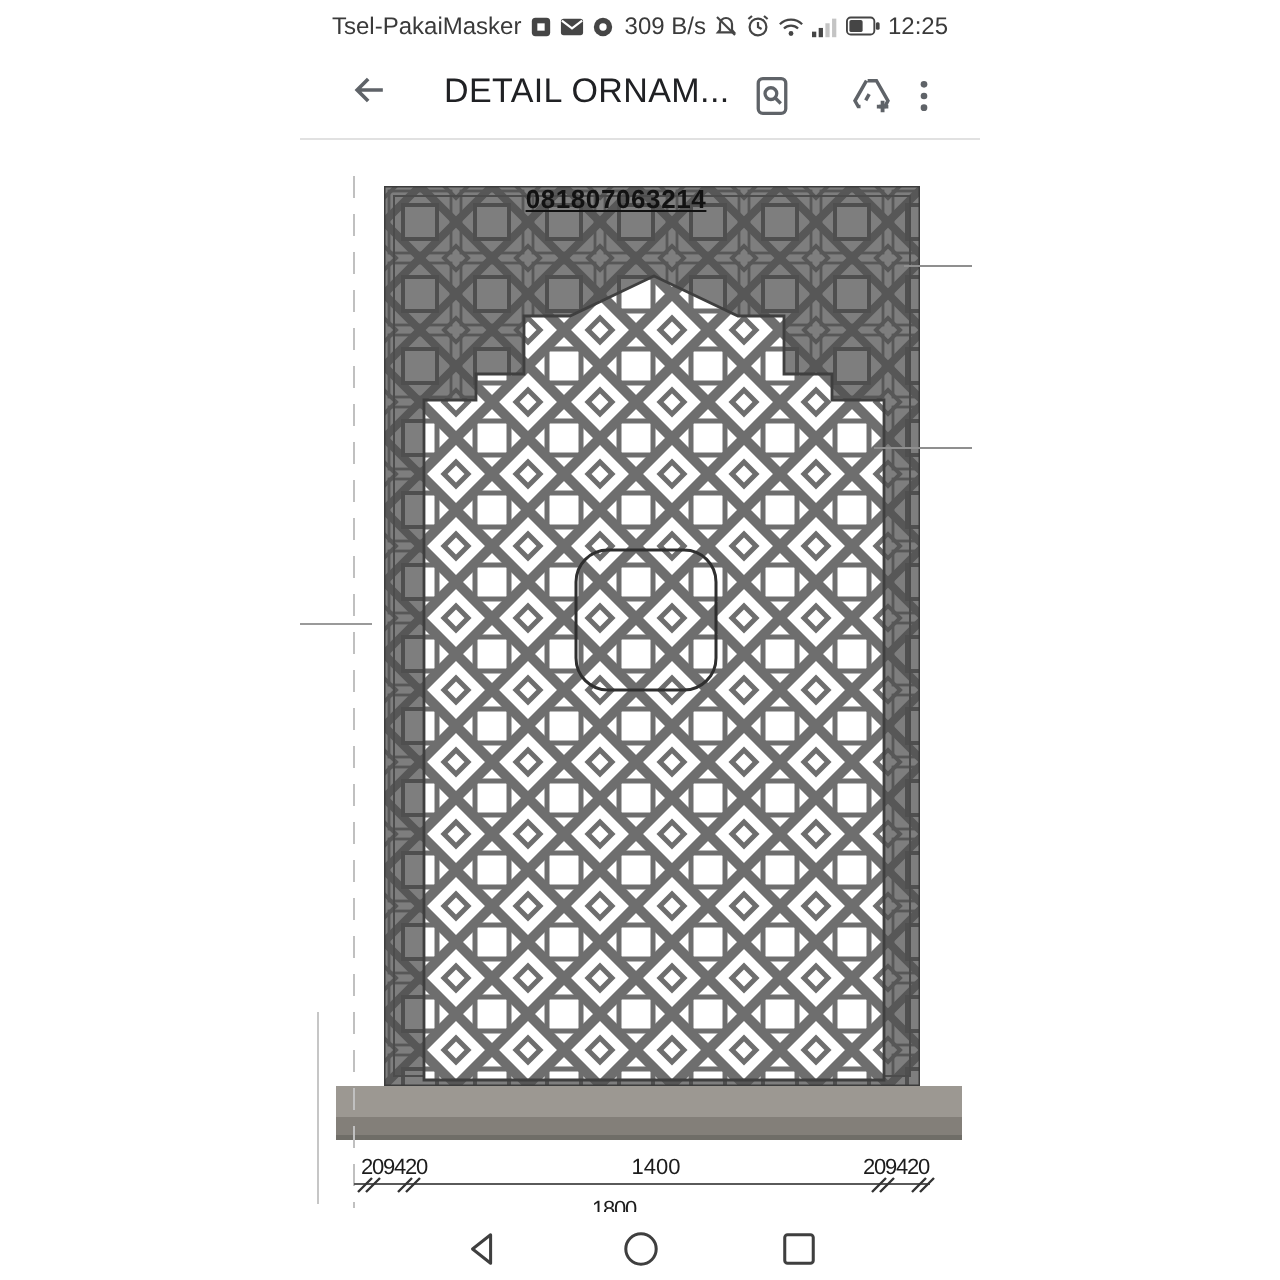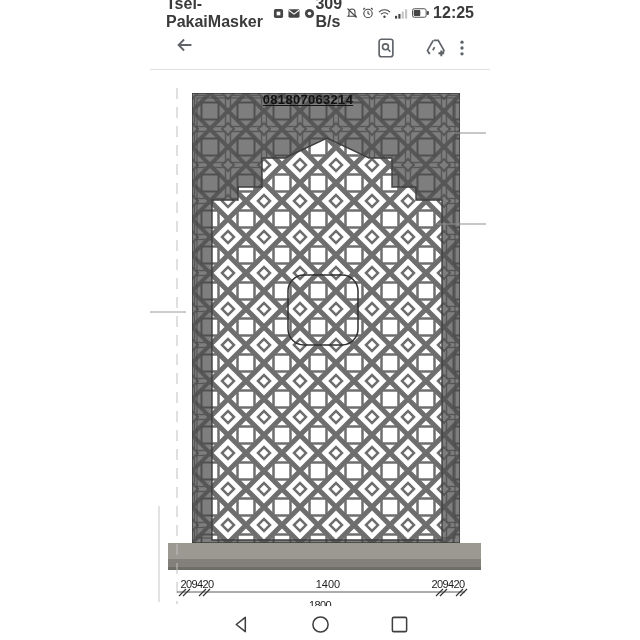--- a/index.html
+++ b/index.html
@@ -3,40 +3,40 @@
 <meta charset="utf-8">
 <style>
   html,body{margin:0;padding:0;background:#fff;}
   .screen{position:relative;width:640px;height:640px;background:#ffffff;
           font-family:"Liberation Sans",sans-serif;overflow:hidden;color:#2e2e2e;}
   .abs{position:absolute;}
 
   
   .statusbar{left:150px;top:3px;width:340px;height:20px;display:flex;
              justify-content:space-between;align-items:center;padding:0 16px;box-sizing:border-box;
-             font-size:16px;color:#3a3a3a;font-weight:bold;}
+             font-size:12px;color:#3a3a3a;}
   .sb-group{display:flex;align-items:center;gap:4px;}
   .sb-ic{display:inline-flex;align-items:center;}
 
   
   .appbar-title{left:222px;top:36px;font-size:17px;color:#202124;letter-spacing:.2px;}
   .appbar-divider{left:150px;top:69px;width:340px;height:1px;background:#e1e1e1;}
   .icon-btn{display:flex;align-items:center;justify-content:center;width:30px;height:30px;}
 
   
   .panel-svg{left:192px;top:93px;}
   .phone-number{left:258px;top:92px;width:100px;text-align:center;
                 font-size:13px;font-weight:bold;color:#121212;letter-spacing:.3px;}
   .plinth{left:168px;top:543px;width:313px;height:27px;
           background:linear-gradient(#9c9892 0 58%,#837f79 58% 90%,#6f6d67 90% 100%);}
   .dim-text{font-size:11px;color:#1c1c1c;letter-spacing:-0.6px;white-space:nowrap;}
   .dim-left{left:179px;top:578px;width:36px;text-align:center;}
   .dim-center{left:296px;top:578px;width:48px;text-align:center;letter-spacing:0;}
   .dim-right{left:428px;top:578px;width:40px;text-align:center;}
-  .dim-total-clip{left:296px;top:599px;width:48px;height:7px;overflow:hidden;text-align:center;}
+  .dim-total-clip{left:296px;top:599px;width:48px;height:7px;overflow:hidden;}
 
   
   .navbar{left:150px;top:608px;width:340px;height:32px;display:flex;
           justify-content:center;align-items:center;gap:57px;}
   .nav-ic{display:flex;align-items:center;justify-content:center;width:22px;height:22px;}
 </style>
 </head>
 <body>
 
 <div class="screen">
@@ -104,20 +104,21 @@
     </div>
   </div>
 
   <div class="abs" style="left:170px;top:30px;">
     <div class="icon-btn">
       <svg width="22" height="22" viewBox="0 0 24 24" fill="none" stroke="#5f6368" stroke-width="2">
           <path d="M19 12 H5 M11 6 l-6 6 6 6"></path>
         </svg>
     </div>
   </div>
+  <div class="abs appbar-title">DETAIL ORNAM...</div>
   <div class="abs" style="left:371px;top:33px;">
     <div class="icon-btn">
       <svg width="22" height="22" viewBox="0 0 24 24" fill="none" stroke="#5f6368" stroke-width="1.8">
           <rect x="4.5" y="2.5" width="15" height="19" rx="2.5"></rect>
           <circle cx="11.4" cy="10.7" r="3.2"></circle>
           <path d="M13.8 13.1 l3 3"></path>
         </svg>
     </div>
   </div>
   <div class="abs" style="left:421px;top:33px;">

